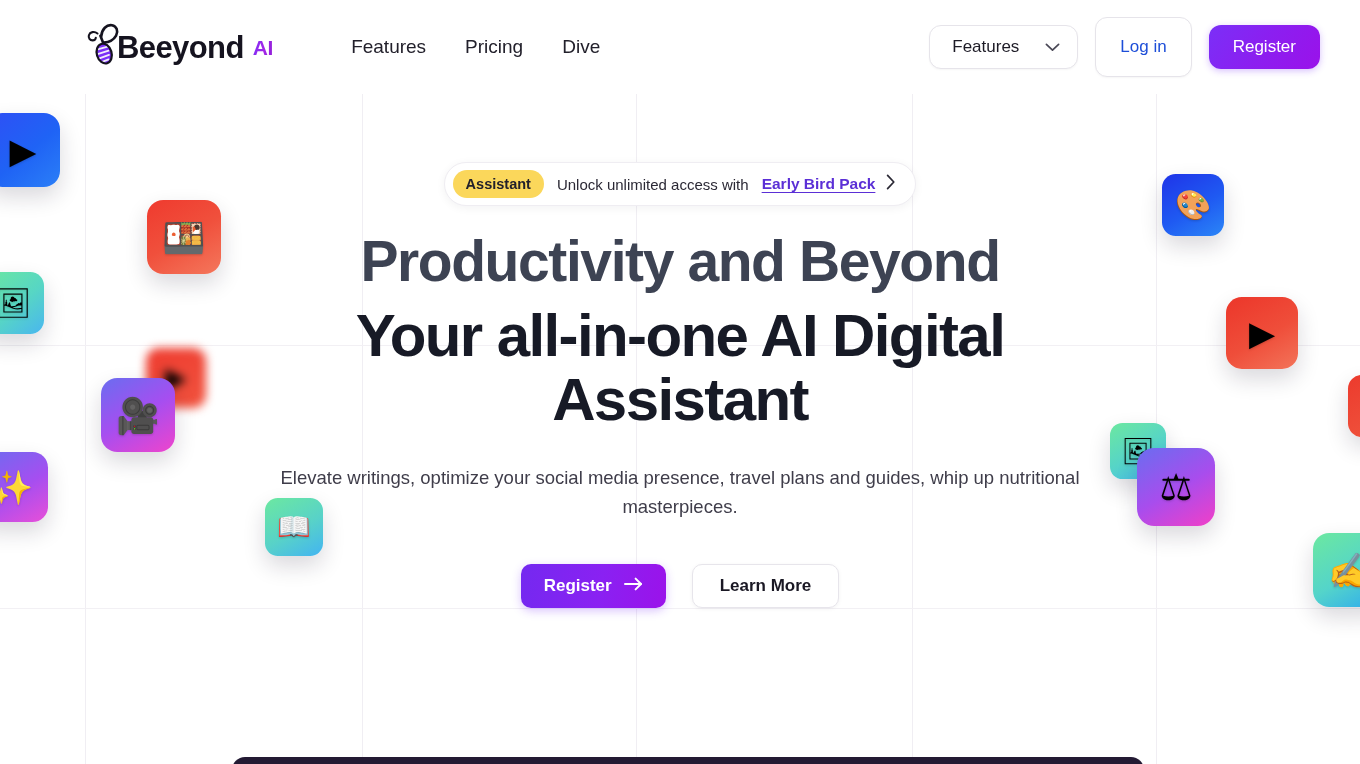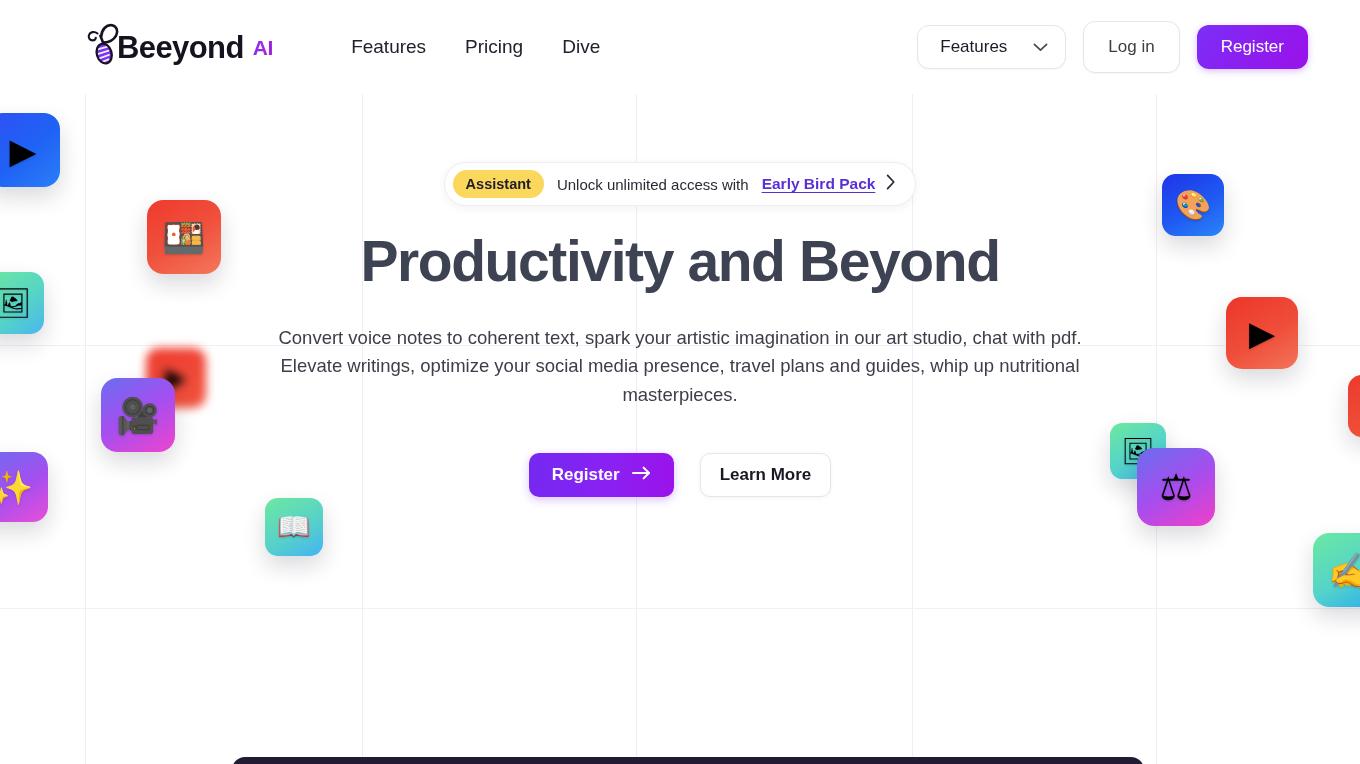--- a/index.html
+++ b/index.html
@@ -43,21 +43,21 @@
     background: #f2f0f4;
   }
 
   
   .header {
     position: relative;
     z-index: 40;
     height: 94px;
     display: flex;
     align-items: center;
-    padding: 0 52px 0 84px;
+    padding: 0 40px 0 84px;
     background: #ffffff;
   }
 
   .logo {
     display: flex;
     align-items: center;
     gap: 0px;
     margin-right: 78px;
     cursor: pointer;
     user-select: none;
@@ -112,29 +112,29 @@
     border: 1px solid #e6e4ea;
     border-radius: 12px;
     background: #ffffff;
     cursor: pointer;
     box-shadow: 0 1px 2px rgba(20,18,30,.04);
   }
   .lang-label { font-size: 17px; color: #1d1b26; }
   .chev { display: block; }
 
   .btn-login {
-    height: 52px;
+    height: 60px;
     padding: 0 24px;
     display: flex;
     align-items: center;
     border: 1px solid #e6e4ea;
     border-radius: 12px;
     background: #ffffff;
     font-size: 17px;
-    color: #404040;
+    color: #1d4ed8;
     cursor: pointer;
     box-shadow: 0 1px 2px rgba(20,18,30,.04);
     font-family: inherit;
   }
   .btn-register-top {
     height: 44px;
     padding: 0 24px;
     display: flex;
     align-items: center;
     border: none;
@@ -236,21 +236,21 @@
     background: linear-gradient(100deg, #7429f0 0%, #8a21f2 55%, #9b12ea 100%);
     font-size: 17px;
     font-weight: 600;
     color: #ffffff;
     cursor: pointer;
     font-family: inherit;
     box-shadow: 0 3px 10px rgba(123,47,247,.28);
   }
   .btn-learn {
     height: 44px;
-    padding: 0 19px;
+    padding: 0 27px;
     display: inline-flex;
     align-items: center;
     border: 1px solid #e7e5eb;
     border-radius: 10px;
     background: #ffffff;
     font-size: 17px;
     font-weight: 700;
     color: #1a1824;
     cursor: pointer;
     font-family: inherit;
@@ -359,23 +359,23 @@
         <a class="promo-link">Early Bird Pack</a>
         <span class="promo-chev">
           <svg width="10" height="16" viewBox="0 0 10 16" fill="none">
             <path d="M1.6 1.4 L7.8 8 L1.6 14.6" stroke="#2a2834" stroke-width="1.7" stroke-linecap="round" stroke-linejoin="round"></path>
           </svg>
         </span>
       </div>
     </div>
 
     <h1 class="title-1">Productivity and Beyond</h1>
+    <h2 class="title-2">Your all-in-one AI Digital Assistant</h2>
 
     <div class="subcopy">
-      <p>Convert voice notes to coherent text, spark your artistic imagination in our art studio, chat with pdf.</p>
       <p>Elevate writings, optimize your social media presence, travel plans and guides, whip up nutritional masterpieces.</p>
     </div>
 
     <div class="cta-row">
       <button class="btn-register-hero">
         <span>Register</span>
         <span>
           <svg width="19" height="14" viewBox="0 0 19 14" fill="none">
             <path d="M1 7 H17" stroke="#ffffff" stroke-width="2" stroke-linecap="round"></path>
             <path d="M11.6 1.6 L17 7 L11.6 12.4" stroke="#ffffff" stroke-width="2" stroke-linecap="round" stroke-linejoin="round"></path>

